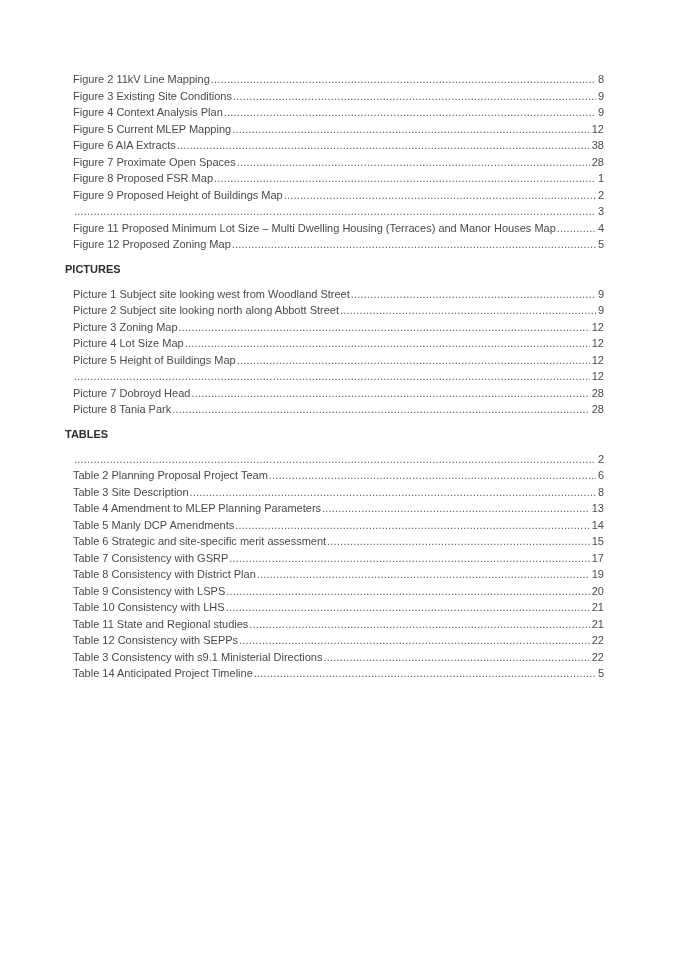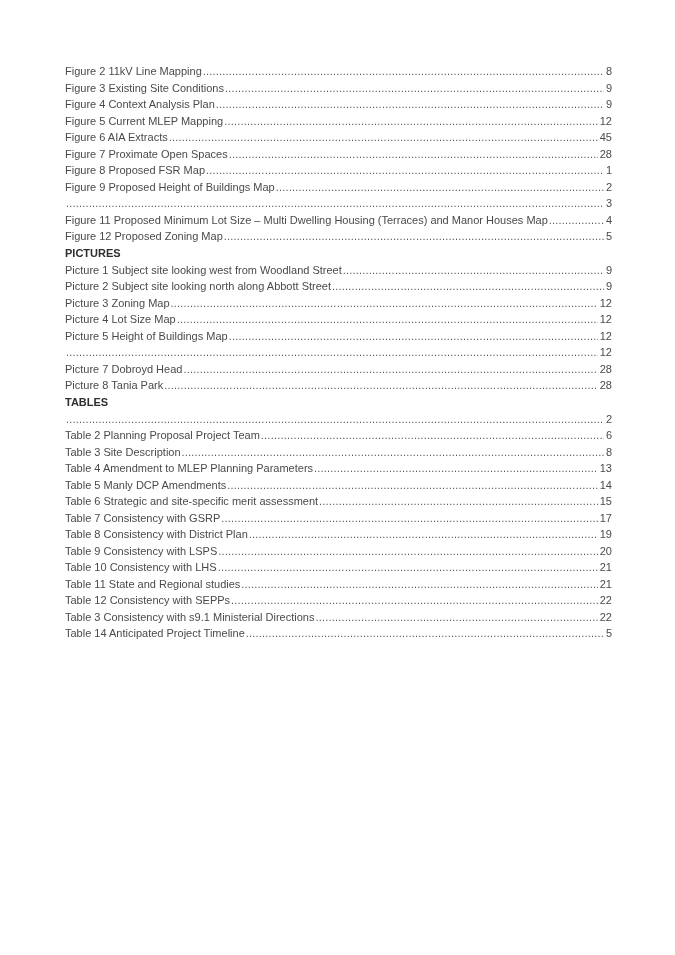--- a/index.html
+++ b/index.html
@@ -5,21 +5,21 @@
   html, body { margin: 0; padding: 0; background: #ffffff; }
   body { width: 675px; height: 955px; position: relative; overflow: hidden;
          font-family: "Liberation Sans", sans-serif; color: #4a4a4a; }
   .page { position: absolute; left: 65px; top: 63px; width: 547px; }
   .toc-entry { display: flex; align-items: baseline; height: 16.5px; font-size: 11px; line-height: 16.5px; white-space: nowrap; }
   .toc-label { flex: 0 0 auto; }
   .toc-leader { flex: 1 1 auto; overflow: hidden; color: #5a5a5a; margin: 0 2px 0 1px; }
   .toc-leader::before { content: "........................................................................................................................................................................................................................................................"; letter-spacing: 0.2px; }
   .toc-page { flex: 0 0 auto; text-align: right; }
   .section-heading { font-weight: bold; font-size: 11px; color: #2e2e2e; height: 17px; line-height: 17px; }
-  .group { margin: 0; padding: 0; }
+  .group { margin: 8px; padding: 0; }
 </style>
 </head>
 <body>
 
 <div class="page">
   <div class="group" id="figures-list">
       <div class="toc-entry">
         <span class="toc-label">Figure 2 11kV Line Mapping</span>
         <span class="toc-leader"></span>
         <span class="toc-page">8</span>
@@ -35,21 +35,21 @@
         <span class="toc-page">9</span>
       </div>
       <div class="toc-entry">
         <span class="toc-label">Figure 5 Current MLEP Mapping</span>
         <span class="toc-leader"></span>
         <span class="toc-page">12</span>
       </div>
       <div class="toc-entry">
         <span class="toc-label">Figure 6 AIA Extracts</span>
         <span class="toc-leader"></span>
-        <span class="toc-page">45</span>
+        <span class="toc-page">38</span>
       </div>
       <div class="toc-entry">
         <span class="toc-label">Figure 7 Proximate Open Spaces</span>
         <span class="toc-leader"></span>
         <span class="toc-page">28</span>
       </div>
       <div class="toc-entry">
         <span class="toc-label">Figure 8 Proposed FSR Map</span>
         <span class="toc-leader"></span>
         <span class="toc-page">1</span>

